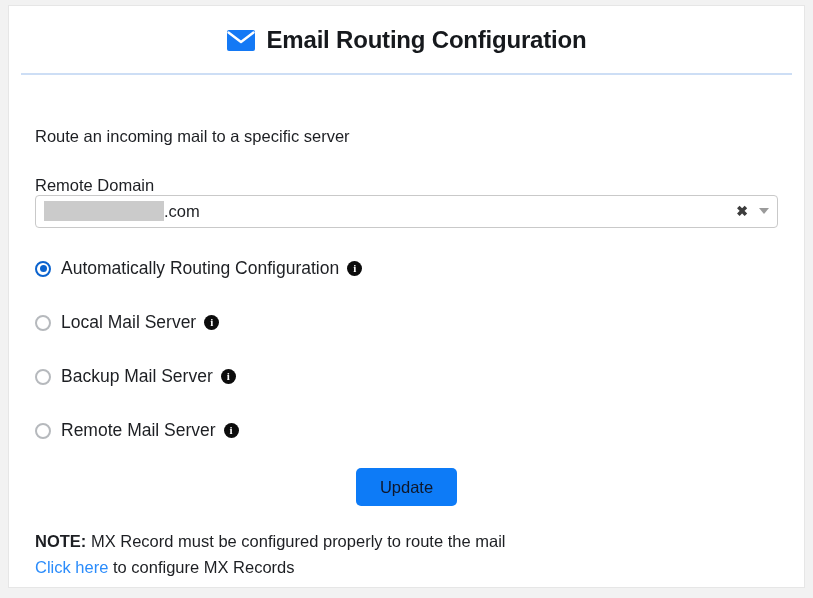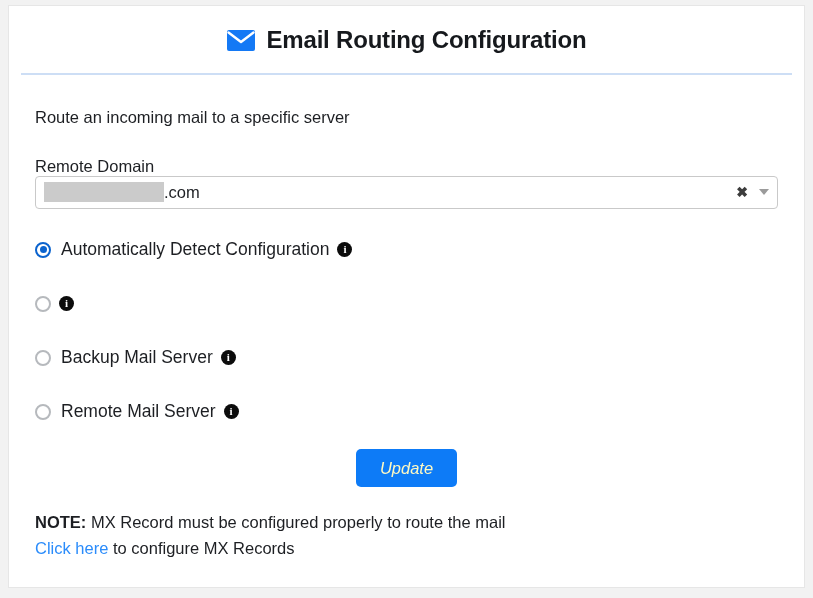--- a/index.html
+++ b/index.html
@@ -60,21 +60,21 @@
     margin: 18px 12px 0 12px;
     height: 2px;
     background: #cddef5;
   }
 
   
   .card-body {
     padding: 0 26px;
   }
   .subtitle {
-    margin-top: 33px;
+    margin-top: 52px;
     font-size: 16.5px;
     color: #1d1f23;
   }
   .field-label {
     margin-top: 30px;
     font-size: 16.5px;
     color: #1d1f23;
   }
 
   
@@ -190,29 +190,28 @@
   }
 
   
   .button-row {
     margin-top: 18px;
     display: flex;
     justify-content: center;
   }
   .update-button {
     background: #0d7bf7;
-    color: #fef9c3;
+    color: #0f172a;
     border: none;
     border-radius: 5px;
     font-family: "Liberation Sans", sans-serif;
     font-size: 16.5px;
     padding: 11px 24px;
     cursor: pointer;
     line-height: 1;
-    font-style: italic;
   }
 
   
   .note {
     margin-top: 22px;
     font-size: 16.5px;
     color: #1d1f23;
     line-height: 1.6;
   }
   .note-strong { font-weight: bold; }
@@ -255,26 +254,27 @@
         <span class="select-actions">
           <span class="clear-icon">✖</span>
           <span class="caret-icon"></span>
         </span>
       </div>
 
       <div class="radio-list">
 
         <div class="radio-row checked">
           <span class="radio-mark"></span>
-          <span class="radio-label">Automatically Detect Configuration</span>
+          <span class="radio-label">Automatically Routing Configuration</span>
           <span class="info-icon">i</span>
         </div>
 
         <div class="radio-row">
           <span class="radio-mark"></span>
+          <span class="radio-label">Local Mail Server</span>
           <span class="info-icon">i</span>
         </div>
 
         <div class="radio-row">
           <span class="radio-mark"></span>
           <span class="radio-label">Backup Mail Server</span>
           <span class="info-icon">i</span>
         </div>
 
         <div class="radio-row">

